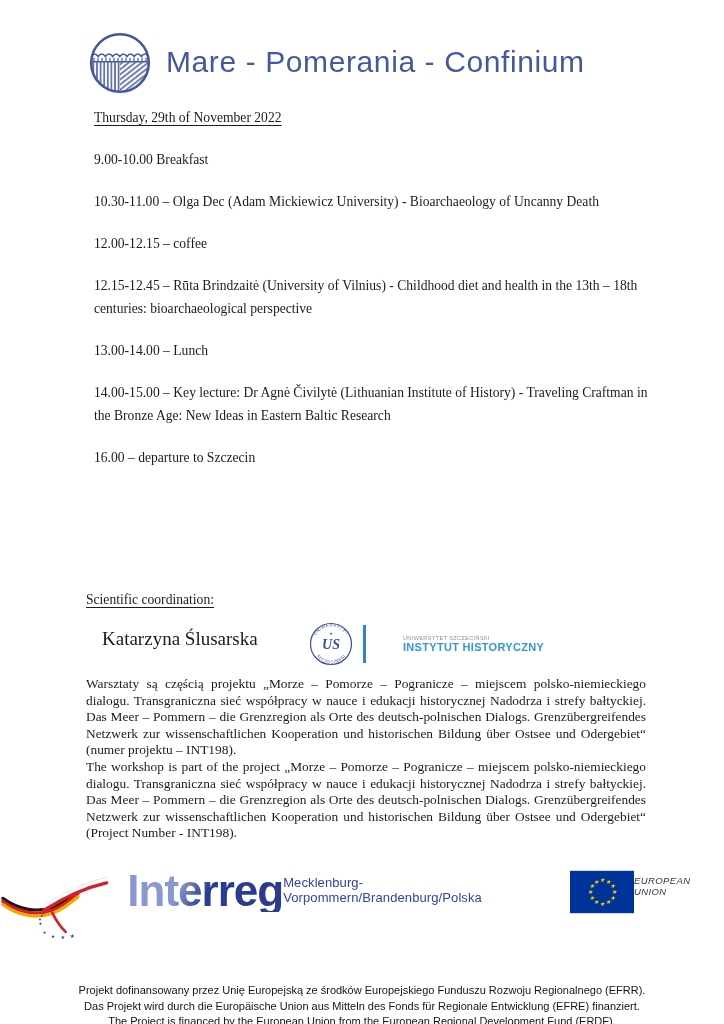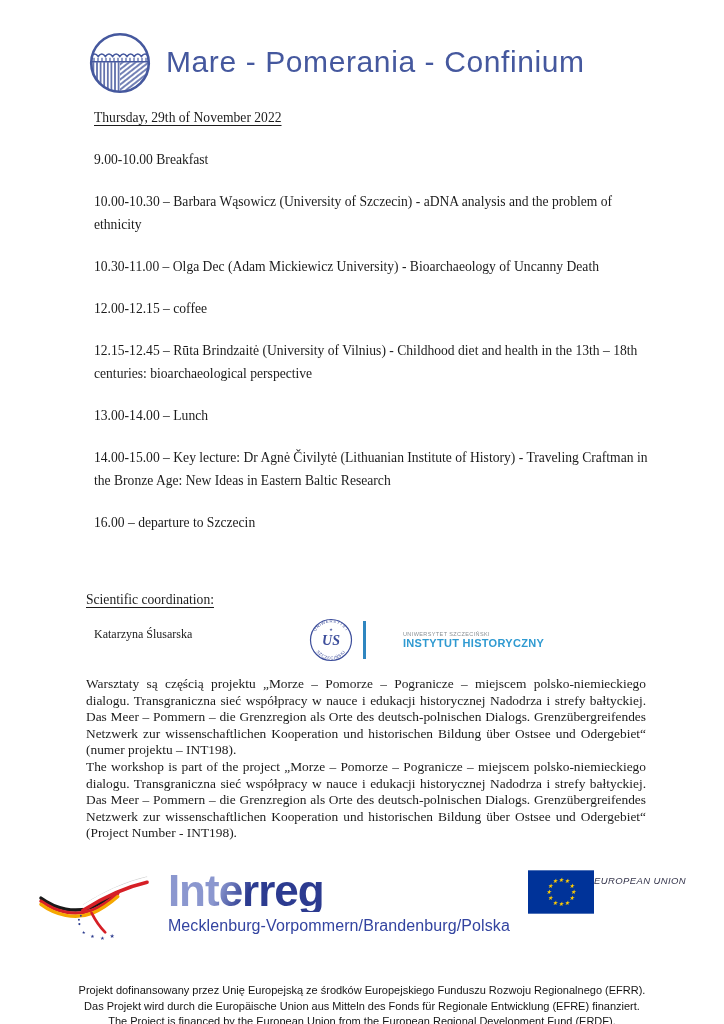--- a/index.html
+++ b/index.html
@@ -14,45 +14,45 @@
     color:#45589e;letter-spacing:0.6px;white-space:nowrap;margin-top:-2px;
   }
   
   .program{position:absolute;top:106px;left:94px;width:560px;}
   .program p{font-size:13.6px;line-height:23px;margin:0 0 19px 0;}
   .underlined{text-decoration:underline;text-underline-offset:3px;}
   
   .coordination{position:absolute;top:588px;left:86px;width:560px;}
   .coordination .coord-heading{font-size:13.6px;line-height:23px;margin:0 0 12px 0;}
   .coord-row{position:relative;height:62px;}
-  .coord-name{font-size:12px;line-height:23px;margin:8px;}
+  .coord-name{font-size:19px;line-height:23px;margin:16px;}
   .institute-logo{position:absolute;left:222px;top:-6px;display:flex;align-items:center;gap:9px;}
   .inst-divider{width:3px;height:38px;background:#2f86c0;}
   .inst-text{font-family:"Liberation Sans",sans-serif;line-height:1.15;margin-left:28px;}
   .inst-line1{font-size:5.5px;color:#8a9094;letter-spacing:0.4px;}
   .inst-line2{font-size:11px;font-weight:bold;color:#2f9ad1;letter-spacing:0.3px;}
   
   .description{position:absolute;top:676px;left:86px;width:560px;}
   .description p{font-size:13.4px;line-height:16.6px;margin:0;text-align:justify;font-family:Liberation Serif, serif;}
   
   .funding{position:absolute;top:870px;left:0;width:724px;display:flex;justify-content:center;align-items:flex-start;gap:18px;}
   .flags-art{margin-top:4px;}
-  .interreg-col{display:flex;flex-direction:column;align-items:flex-start;}
+  .interreg-col{display:flex;flex-direction:row;align-items:flex-start;}
   .interreg-word{
     font-family:"Liberation Sans",sans-serif;font-weight:bold;font-size:44px;
     line-height:0.95;letter-spacing:-1px;color:#2c3b90;
   }
   @supports (-webkit-background-clip: text){
     .interreg-word{
       background:linear-gradient(115deg,#8b97cf 0%,#8b97cf 34%,#2c3b90 52%);
       -webkit-background-clip:text;background-clip:text;-webkit-text-fill-color:transparent;
     }
   }
   .interreg-region{
-    font-family:"Liberation Sans",sans-serif;font-size:16px;color:#3344a0;margin-top:5px;letter-spacing:0.1px;
+    font-family:"Liberation Sans",sans-serif;font-size:13px;color:#3344a0;margin-top:5px;letter-spacing:0.1px;
   }
   .eu-col{display:flex;align-items:flex-start;font-style:italic;}
   .eu-label{font-family:"Liberation Sans",sans-serif;font-size:9.5px;color:#33334a;margin-top:5px;letter-spacing:0.4px;}
   
   .footer{position:absolute;top:983px;left:0;width:724px;text-align:center;
     font-family:"Liberation Sans",sans-serif;font-size:11px;line-height:15.5px;color:#141414;}
   .footer p{margin:0;}
 </style>
 </head>
 <body>
@@ -83,21 +83,20 @@
         <rect x="32" y="31.2" width="30" height="31" fill="url(#dHatch)"></rect>
       </g>
       <circle cx="32" cy="32" r="28.8" fill="none" stroke="#45589e" stroke-width="2.6"></circle>
     </svg>
     <div class="brand-title">Mare - Pomerania - Confinium</div>
   </div>
 
   <div class="program">
     <p class="underlined">Thursday, 29th of November 2022</p>
     <p>9.00-10.00 Breakfast</p>
-    <p>10.00-10.30 – Barbara Wąsowicz (University of Szczecin) - aDNA analysis and the problem of ethnicity</p>
     <p>10.30-11.00 – Olga Dec (Adam Mickiewicz University) - Bioarchaeology of Uncanny Death</p>
     <p>12.00-12.15 – coffee</p>
     <p>12.15-12.45 – Rūta Brindzaitė (University of Vilnius) - Childhood diet and health in the 13th – 18th centuries: bioarchaeological perspective</p>
     <p>13.00-14.00 – Lunch</p>
     <p>14.00-15.00 – Key lecture: Dr Agnė Čivilytė (Lithuanian Institute of History) - Traveling Craftman in the Bronze Age: New Ideas in Eastern Baltic Research</p>
     <p>16.00 – departure to Szczecin</p>
   </div>
 
   <div class="coordination">
     <p class="coord-heading underlined">Scientific coordination:</p>

